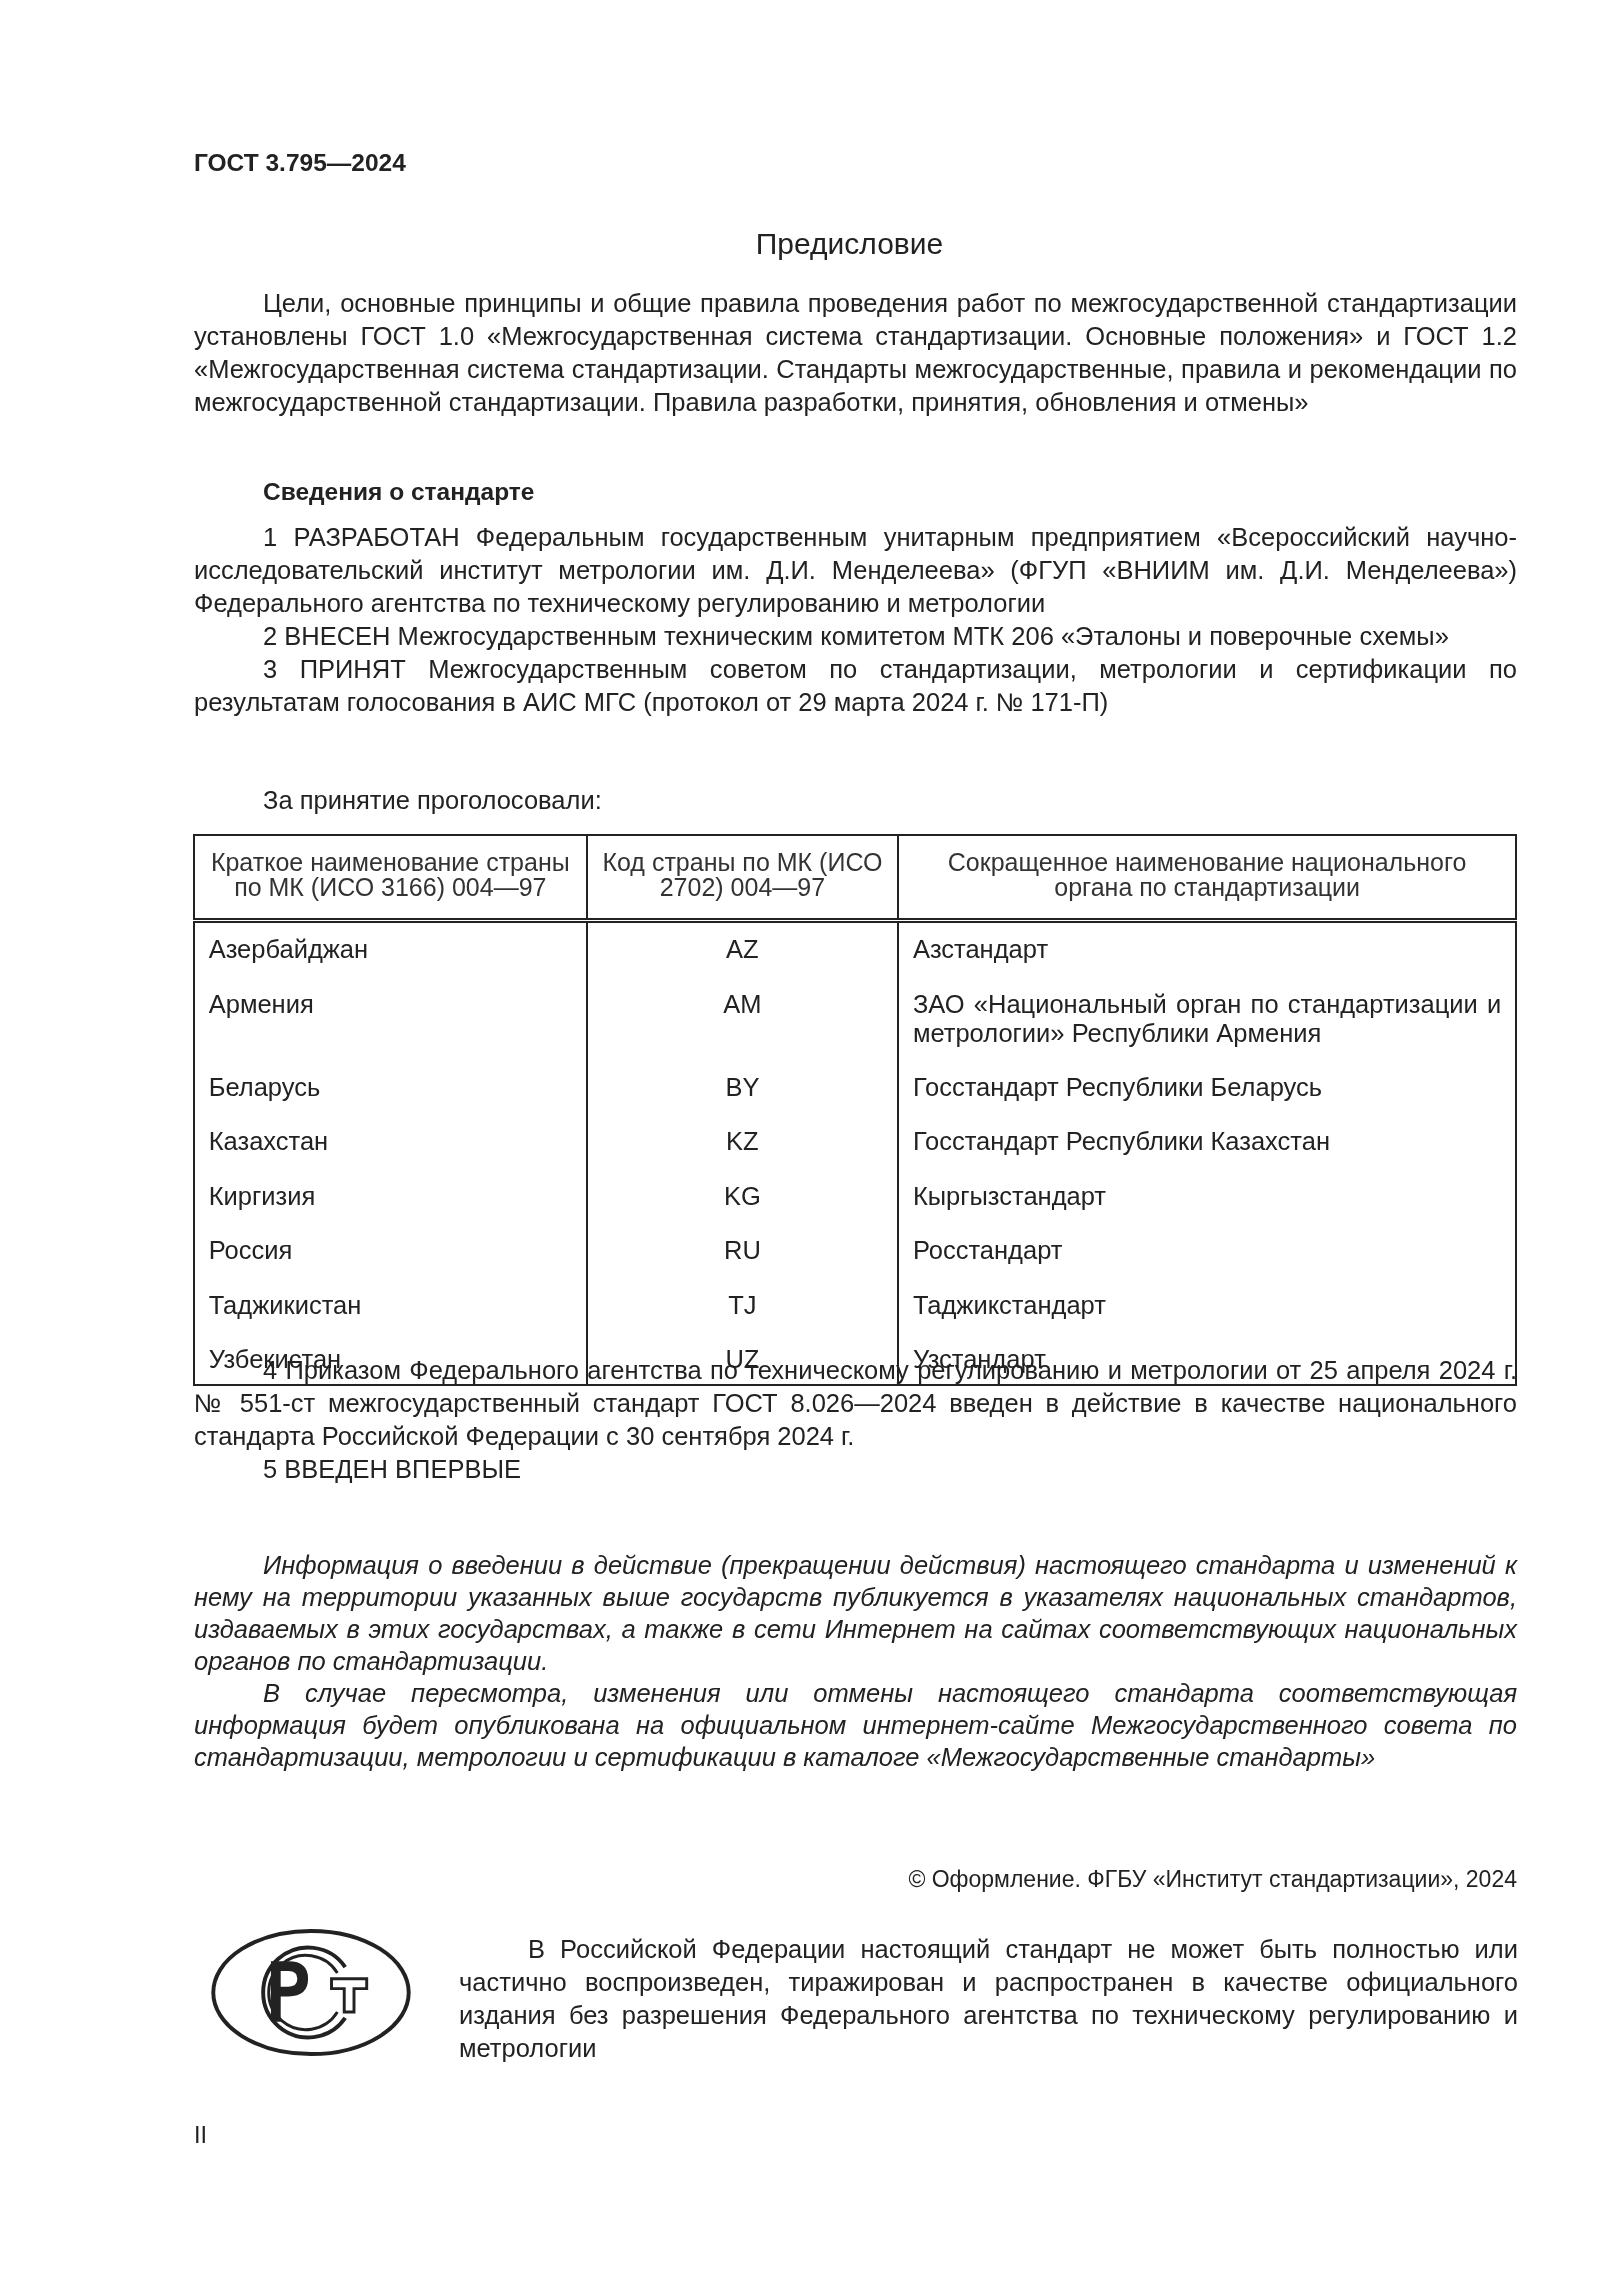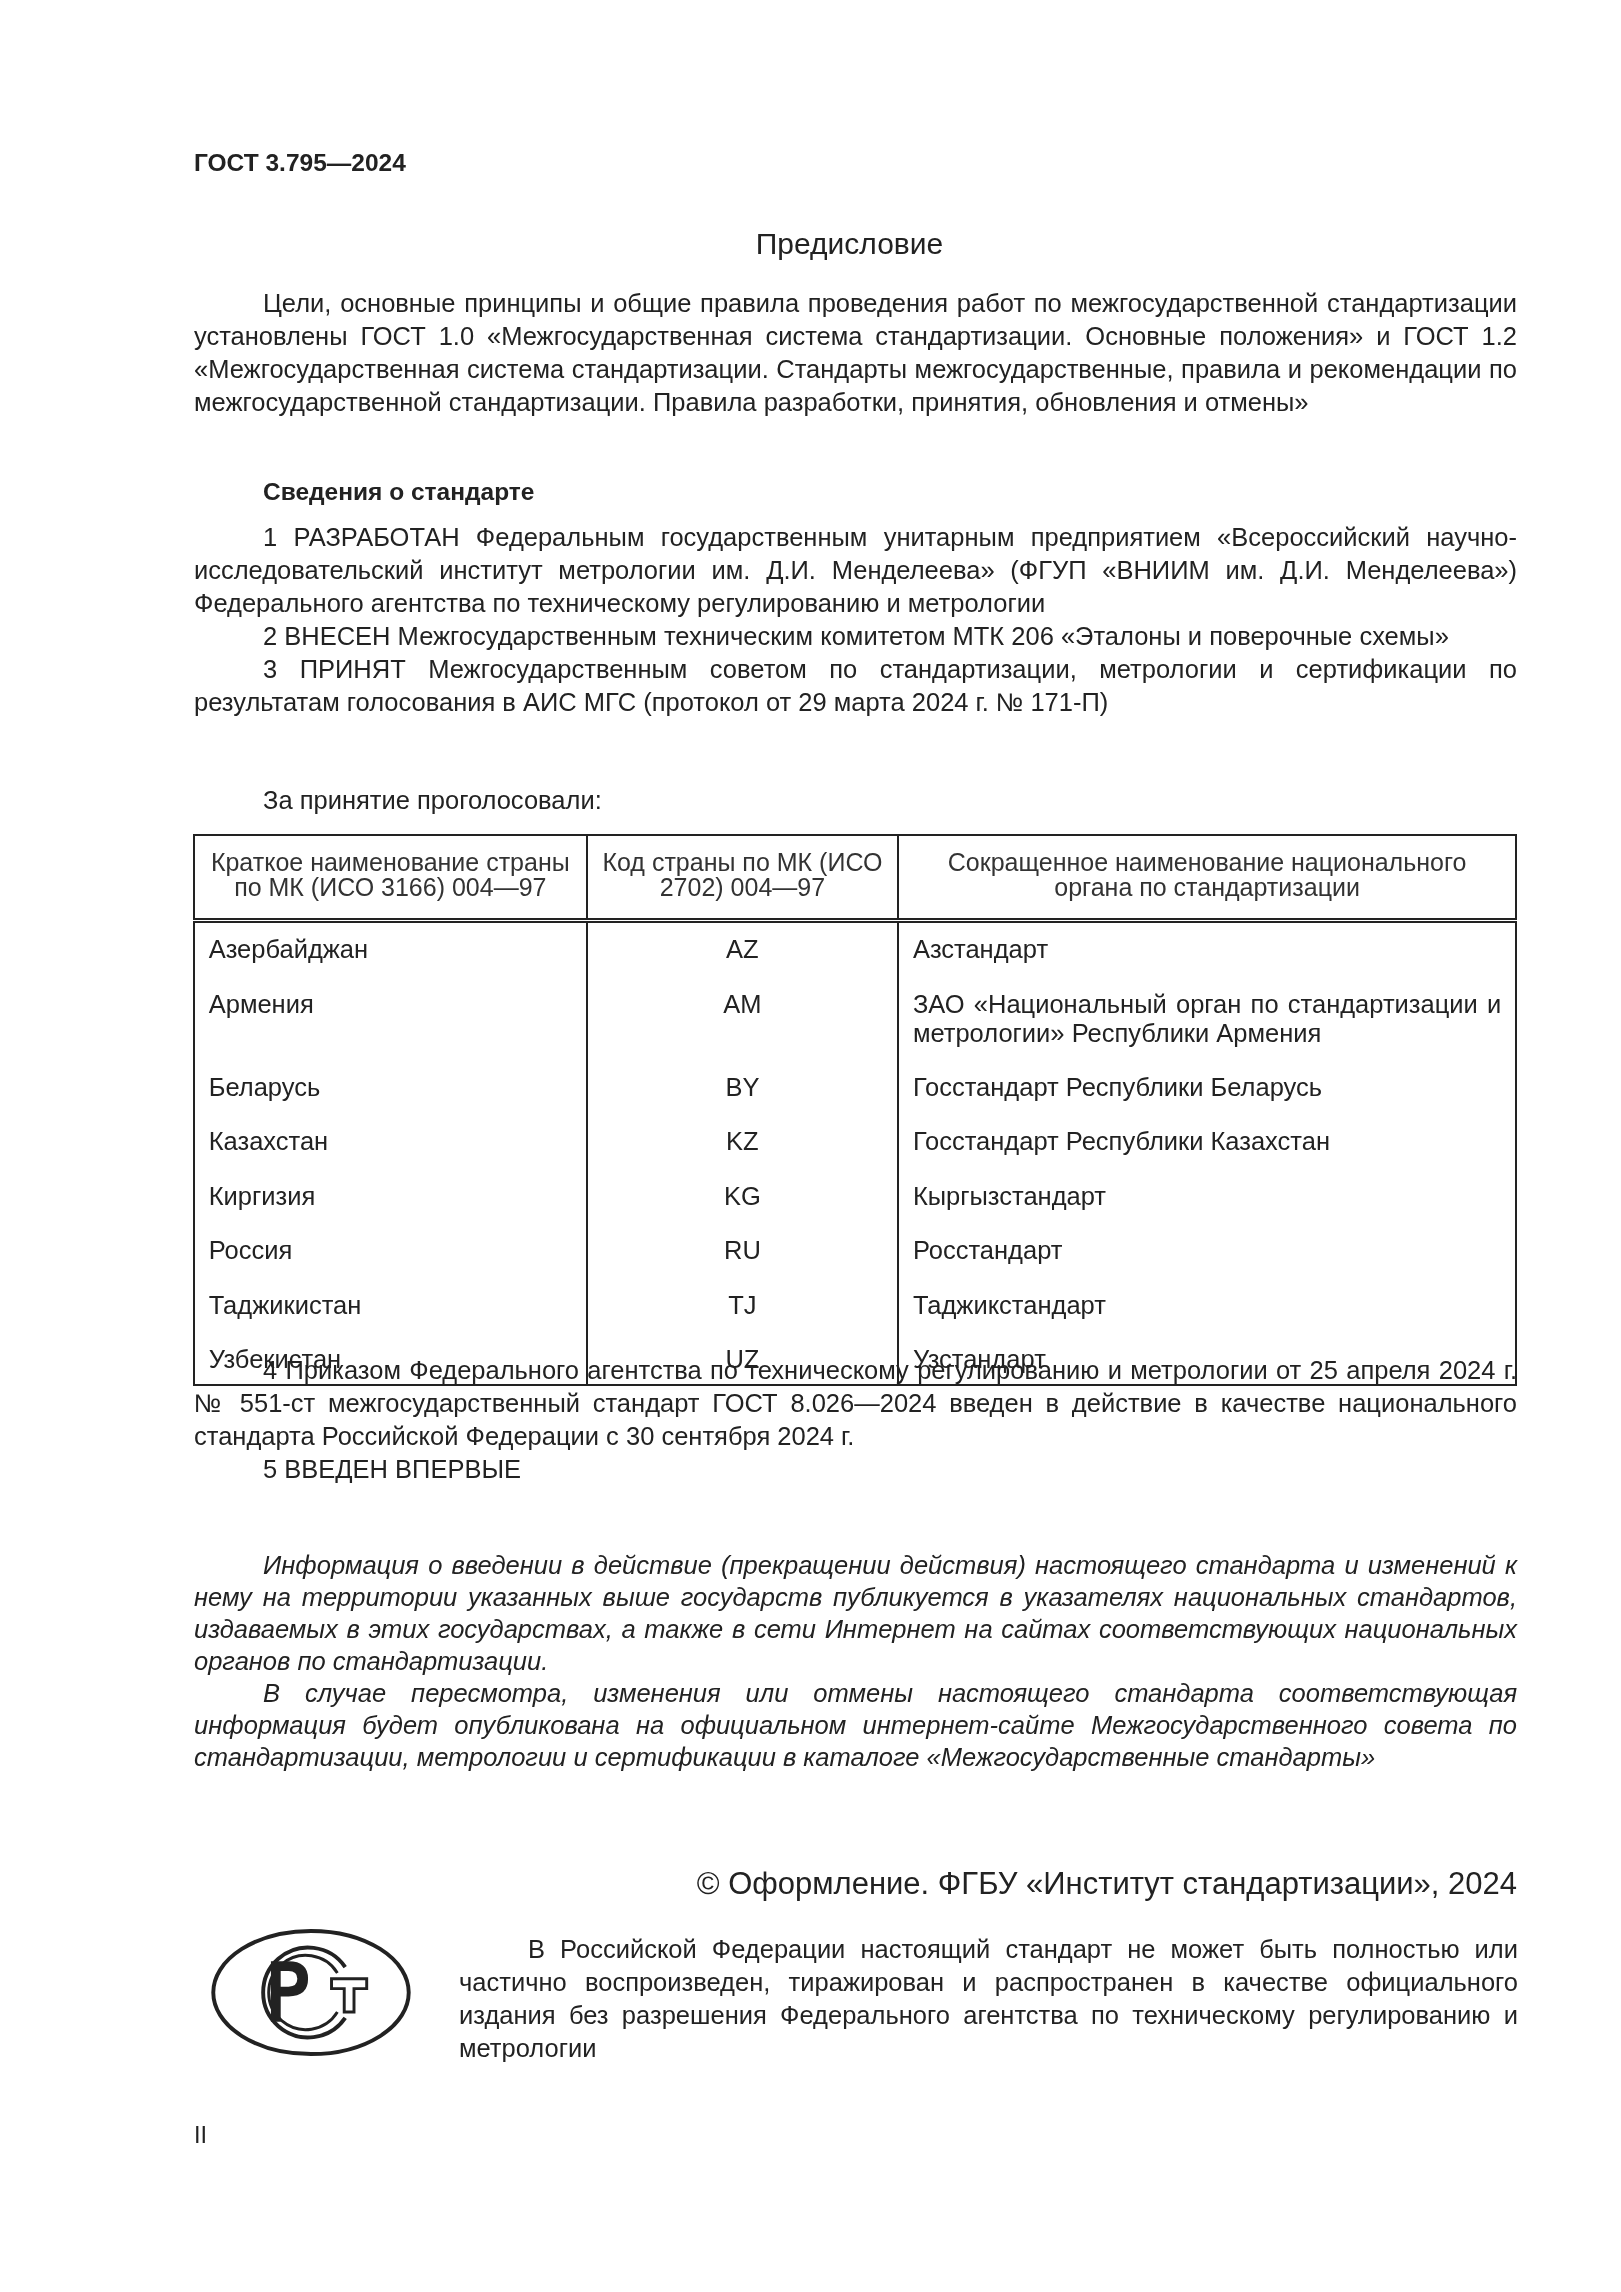--- a/index.html
+++ b/index.html
@@ -16,21 +16,21 @@
   #voted { left:263px; top:786px; font-size:25.5px; }
   table { position:absolute; left:193px; top:834px; width:1324px; border-collapse:collapse; border:2.9px solid #222; font-size:25.5px; }
   th { font-weight:normal; font-size:25px; color:#333; line-height:25.5px; border-right:2px solid #222; border-bottom:5.9px double #222; padding:9.8px 7.8px 13.7px; height:59px;text-align:center; }
   td { vertical-align:top; padding:7.8px 13.7px; border-right:2px solid #222; line-height:29px; }
   tbody tr:first-child td { padding-top:11.8px; }
   tr td:last-child, tr th:last-child { border-right:none; }
   td.code { text-align:center; }
   td.body { text-align:justify; }
   #items-b { left:194px; width:1323px; top:1354px; }
   #info-it { left:194px; width:1323px; top:1549px; font-style:italic; line-height:32px; }
-  #copyright { right:104px; top:1866px; font-size:31px; }
+  #copyright { right:104px; top:1866px; font-size:23px; }
   #logo { left:210px; top:1928px; width:202px; height:129px; }
   #notice { left:459px; width:1059px; top:1933px; }
   #page-num { left:194px; top:2075px; font-size:23.5px;margin-top:47px; }
 </style>
 </head>
 <body>
 
 <div class="abs" id="doc-code">ГОСТ 3.795—2024</div>
 
 <div class="abs" id="title">Предисловие</div>

